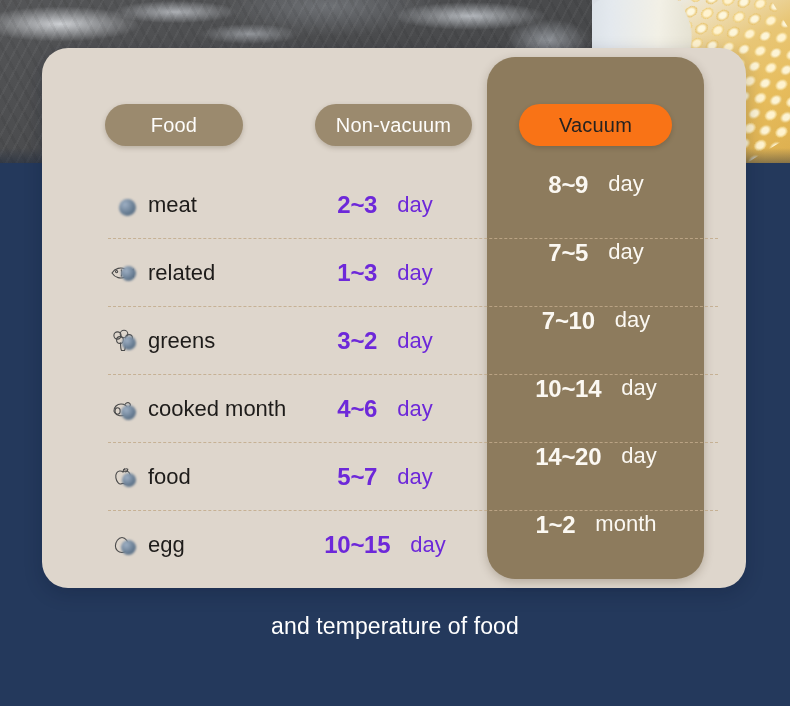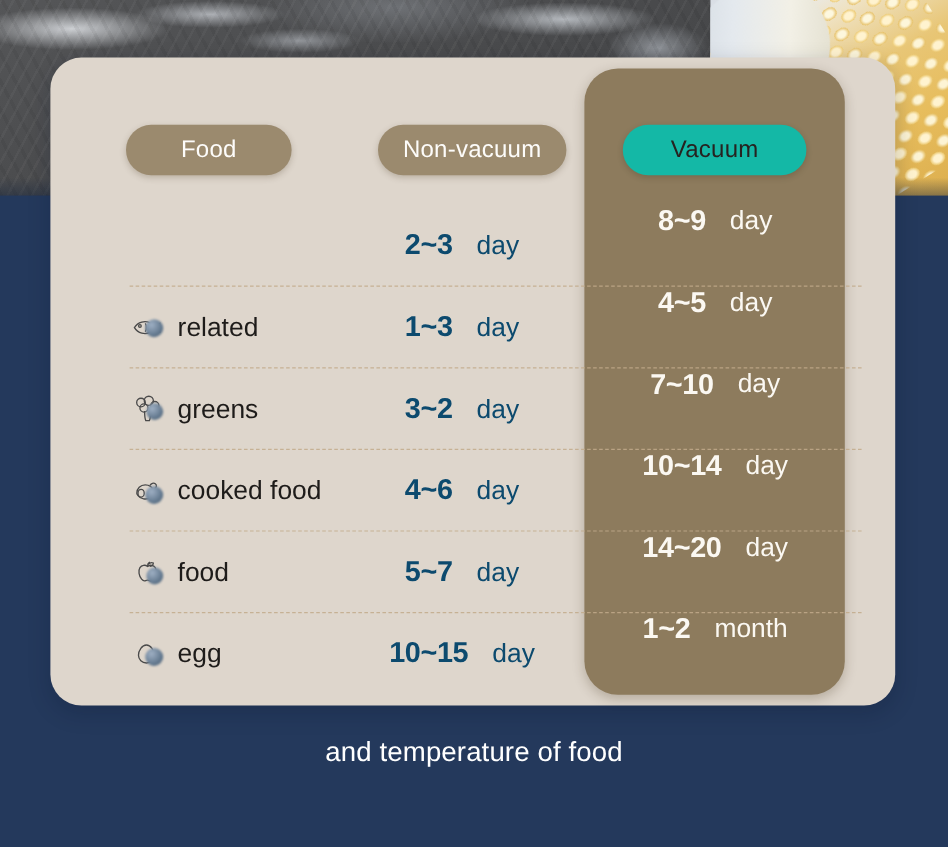--- a/index.html
+++ b/index.html
@@ -139,21 +139,21 @@
     box-shadow: 0 2px 5px rgba(70,55,30,.25);
   }
   .pill-nonvac {
     left: 273px; width: 157px;
     background: #9b8a6e;
     color: #fdfcfa;
     box-shadow: 0 2px 5px rgba(70,55,30,.25);
   }
   .pill-vac {
     left: 477px; width: 153px;
-    background: #14b8a6;
+    background: #f97316;
     color: #262220;
     box-shadow: 0 2px 5px rgba(40,30,12,.2);
   }
 
   
   .rows {
     position: absolute;
     left: 0; top: 123px;
     width: 704px;
   }
@@ -198,21 +198,21 @@
     white-space: nowrap;
   }
 
   .nonvac-cell {
     position: absolute;
     left: 248px; top: 0;
     width: 190px; height: 68px;
     display: flex;
     align-items: center;
     justify-content: center;
-    color: #0c4a6e;
+    color: #6d28d9;
     white-space: nowrap;
   }
   .vac-cell {
     position: absolute;
     left: 448px; top: 0;
     width: 212px; height: 68px;
     display: flex;
     align-items: flex-start;
     justify-content: center;
     color: #fbf8f2;
@@ -265,20 +265,26 @@
         <span>Non-vacuum</span>
       </div>
       <div class="pill pill-vac">
         <span>Vacuum</span>
       </div>
     </div>
 
     <div class="rows">
 
       <div class="row">
+        <div class="food-cell">
+          <span class="food-icon">
+            <span class="blob"></span>
+          </span>
+          <span class="food-label">meat</span>
+        </div>
         <div class="nonvac-cell">
           <span class="num">2~3</span>
           <span class="unit">day</span>
         </div>
         <div class="vac-cell">
           <span class="num">8~9</span>
           <span class="unit">day</span>
         </div>
         <div class="row-divider"></div>
       </div>
@@ -294,21 +300,21 @@
             </svg>
             <span class="blob" style="left:13px;top:8px;width:15px;height:15px;"></span>
           </span>
           <span class="food-label">related</span>
         </div>
         <div class="nonvac-cell">
           <span class="num">1~3</span>
           <span class="unit">day</span>
         </div>
         <div class="vac-cell">
-          <span class="num">4~5</span>
+          <span class="num">7~5</span>
           <span class="unit">day</span>
         </div>
         <div class="row-divider"></div>
       </div>
 
       <div class="row">
         <div class="food-cell">
           <span class="food-icon">
             <svg width="30" height="30" viewBox="0 0 30 30" fill="none" stroke="#4a4a4a" stroke-width="1.1">
               <circle cx="9.5" cy="9.5" r="3.6"></circle>
@@ -335,21 +341,21 @@
       <div class="row">
         <div class="food-cell">
           <span class="food-icon">
             <svg width="30" height="30" viewBox="0 0 30 30" fill="none" stroke="#4a4a4a" stroke-width="1.1">
               <path d="M6 17c0-4 3-7 7-7 3.5 0 6 2 7 5 0.6 2-0.4 4.4-2.4 5.6-3.6 2.2-8.6 1.2-10.6-1.6-0.6-0.8-1-1.4-1-2z"></path>
               <ellipse cx="9.6" cy="17" rx="2.6" ry="3.2"></ellipse>
               <path d="M17 10.5c1-1.6 3-2.4 4.4-1.4 1.4 1 1.2 3-0.4 4"></path>
             </svg>
             <span class="blob" style="left:13px;top:11px;width:15px;height:15px;"></span>
           </span>
-          <span class="food-label">cooked food</span>
+          <span class="food-label">cooked month</span>
         </div>
         <div class="nonvac-cell">
           <span class="num">4~6</span>
           <span class="unit">day</span>
         </div>
         <div class="vac-cell">
           <span class="num">10~14</span>
           <span class="unit">day</span>
         </div>
         <div class="row-divider"></div>

